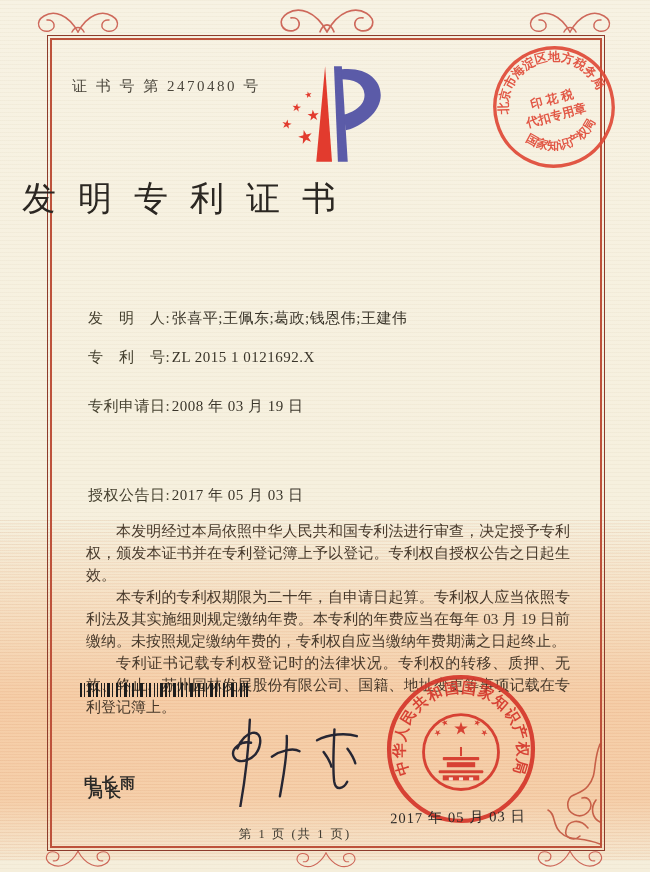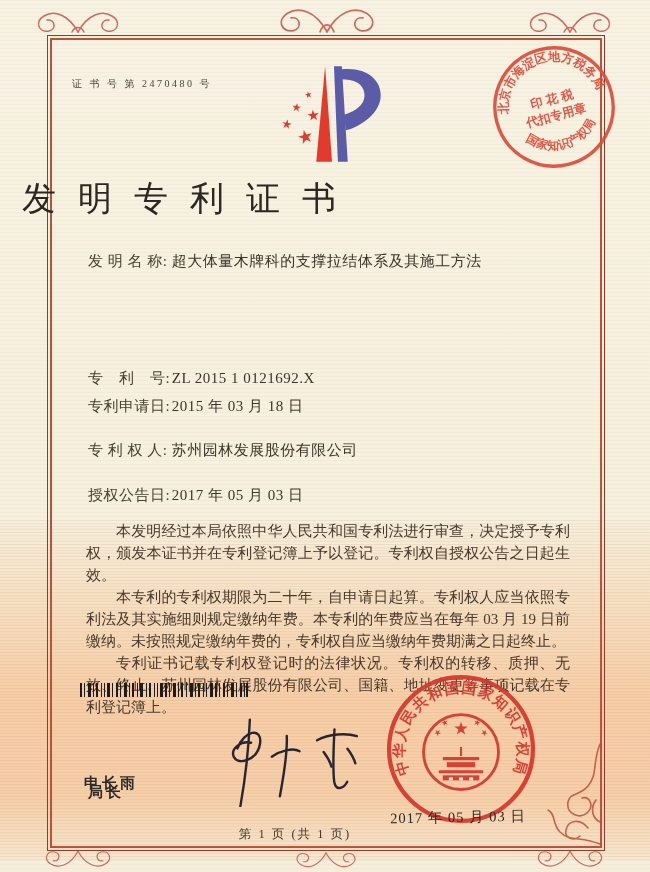--- a/index.html
+++ b/index.html
@@ -17,30 +17,30 @@
     background:
       repeating-linear-gradient(180deg, rgba(205,120,70,0.10) 0 1px, rgba(0,0,0,0) 1px 3px),
       linear-gradient(180deg, rgba(247,196,150,0) 0%, rgba(247,193,145,0.30) 22%,
         rgba(246,182,130,0.58) 52%, rgba(246,182,130,0.55) 82%, rgba(248,205,165,0.18) 100%);
     pointer-events:none;
   }
   .frame { position:absolute; left:47px; top:35px; width:556px; height:814px;
     border:1px solid #8e3b2b; }
   .frame-inner { position:absolute; inset:2px; border:2px solid #bd523b; }
 
-  .cert-no { position:absolute; left:72px; top:77px; font-size:10px;
+  .cert-no { position:absolute; left:72px; top:77px; font-size:15px;
     letter-spacing:2.5px; color:#4b463c; }
 
   .title { position:absolute; left:0; top:176px; width:650px; text-align:left;
     font-size:34px; letter-spacing:22px; text-indent:22px; color:#2b2722; font-weight:500; }
 
   .field { position:absolute; left:88px; width:480px; font-size:15px; white-space:nowrap; }
   .field .lbl { display:inline-block; width:80px; color:#45402f; letter-spacing:0.5px; }
   .field .val { color:#3a352a; letter-spacing:0.5px; }
-  .f0{top:252px} .f1{top:309px} .f2{top:369px} .f3{top:397px} .f4{top:441px} .f5{top:486px}
+  .f0{top:252px} .f1{top:309px} .f2{top:348px} .f3{top:397px} .f4{top:441px} .f5{top:486px}
 
   .body-text { position:absolute; left:86px; top:520px; width:484px; }
   .body-text p { margin:0; font-size:15px; line-height:22px; text-indent:2em;
     text-align:justify; word-break:break-all; color:#46382a; }
 
   .barcode { position:absolute; left:80px; top:683px; }
 
   .director-title { position:absolute; left:88px; top:783px; font-size:15px;
     font-weight:700; letter-spacing:3px; color:#2d2b28;
     font-family:"Liberation Sans", sans-serif; }
@@ -153,35 +153,31 @@
     </text>
     <text font-size="12" fill="#e04a38" font-weight="700">
       <textPath href="#stampBotArc" startOffset="50%" text-anchor="middle">国家知识产权局</textPath>
     </text>
     <text x="68" y="64" font-size="12.5" fill="#e04a38" font-weight="700" text-anchor="middle">印 花 税</text>
     <text x="68" y="81" font-size="12.5" fill="#e04a38" font-weight="700" text-anchor="middle">代扣专用章</text>
   </svg>
 
   <div class="title">发明专利证书</div>
 
-  <div class="field f0">
-    <span class="lbl">发 明 名 称:</span>
-    <span class="val">超大体量木牌科的支撑拉结体系及其施工方法</span>
+  <div class="field f1">
+    <span class="lbl">发　明　人:</span>
+    <span class="val">张喜平;王佩东;葛政;钱恩伟;王建伟</span>
   </div>
   <div class="field f2">
     <span class="lbl">专　利　号:</span>
     <span class="val">ZL 2015 1 0121692.X</span>
   </div>
   <div class="field f3">
     <span class="lbl">专利申请日:</span>
-    <span class="val">2015 年 03 月 18 日</span>
-  </div>
-  <div class="field f4">
-    <span class="lbl">专 利 权 人:</span>
-    <span class="val">苏州园林发展股份有限公司</span>
+    <span class="val">2008 年 03 月 19 日</span>
   </div>
   <div class="field f5">
     <span class="lbl">授权公告日:</span>
     <span class="val">2017 年 05 月 03 日</span>
   </div>
 
   <div class="body-text">
     <p>本发明经过本局依照中华人民共和国专利法进行审查，决定授予专利权，颁发本证书并在专利登记簿上予以登记。专利权自授权公告之日起生效。</p>
     <p>本专利的专利权期限为二十年，自申请日起算。专利权人应当依照专利法及其实施细则规定缴纳年费。本专利的年费应当在每年 03 月 19 日前缴纳。未按照规定缴纳年费的，专利权自应当缴纳年费期满之日起终止。</p>
     <p>专利证书记载专利权登记时的法律状况。专利权的转移、质押、无效、终止、苏州园林发展股份有限公司、国籍、地址变更等事项记载在专利登记簿上。</p>

